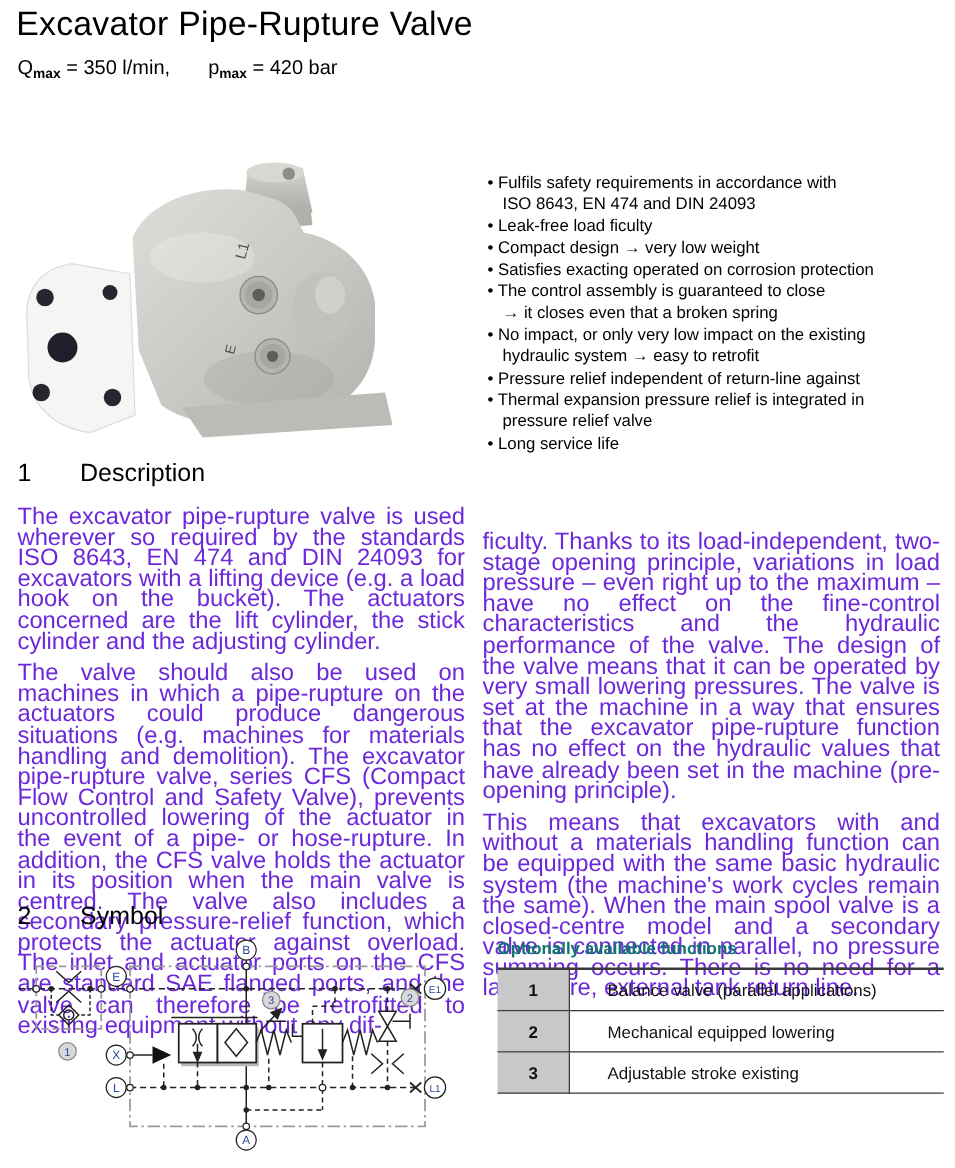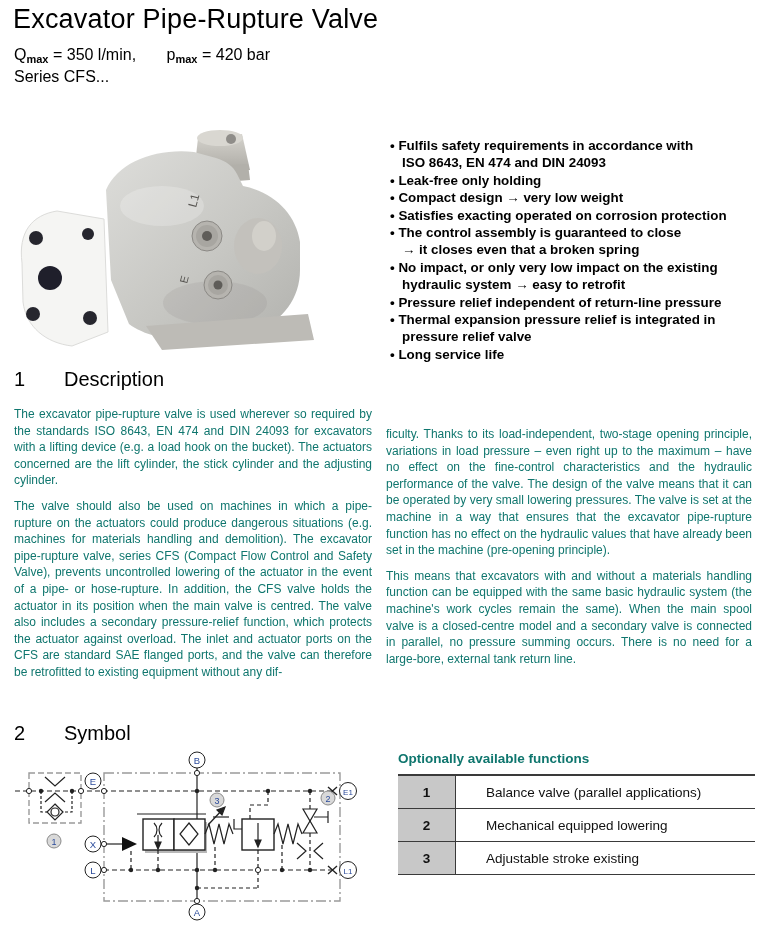--- a/index.html
+++ b/index.html
@@ -5,27 +5,27 @@
   html,body{margin:0;padding:0;background:#fff;}
   body{width:764px;height:934px;position:relative;font-family:"Liberation Sans",sans-serif;color:#111;overflow:hidden;}
   .abs{position:absolute;}
   
   .title{left:13px;top:4px;font-size:27px;letter-spacing:.2px;color:#000;}
   .subtitle{left:14px;top:46px;font-size:16px;line-height:18px;color:#000;}
   .subtitle sub{font-size:11px;vertical-align:-3px;font-weight:bold;}
   .pgap{margin-left:26px;}
   
   .features{left:390px;top:137px;width:372px;font-size:13.4px;line-height:17.4px;color:#000;}
-  .features .feat{padding-left:12px;text-indent:-12px;white-space:pre-line;font-weight:bold;}
+  .features .feat{padding-left:12px;text-indent:-12px;white-space:pre-line;}
   .features .feat::before{content:"• ";}
   
   .heading{font-size:20px;color:#000;display:flex;}
   .heading .num{width:50px;flex:0 0 50px;}
   
-  .coltext{font-size:12px;line-height:16.6px;text-align:justify;color:#0f766e;}
+  .coltext{font-size:19px;line-height:16.6px;text-align:justify;color:#6d28d9;}
   .coltext p{margin:0 0 9px 0;}
   
   .tbl-caption{left:398px;top:751px;font-size:13.5px;font-weight:bold;color:#0f766e;}
   .opt-table{left:398px;top:774px;width:357px;border-collapse:collapse;border-top:2px solid #3a3a3a;border-bottom:1.5px solid #3a3a3a;font-size:13.5px;}
   .opt-table td{border-bottom:1px solid #3a3a3a;height:32px;padding:0;}
   .opt-table td.num{width:57px;background:#c8c8c8;text-align:center;font-weight:bold;border-right:1px solid #3a3a3a;}
   .opt-table td.lbl{padding-left:30px;}
   
   text{font-family:"Liberation Sans",sans-serif;}
 </style>
@@ -33,21 +33,20 @@
 <body>
 
 <div class="abs title">Excavator Pipe-Rupture Valve</div>
 <div class="abs subtitle">
   <div>
     <span>Q</span><sub>max</sub>
     <span>= 350 l/min,</span>
     <span class="pgap">p</span><sub>max</sub>
     <span>= 420 bar</span>
   </div>
-  <div>Series CFS...</div>
 </div>
 
 <svg class="abs" style="left:10px;top:128px;" width="372" height="235" viewBox="0 0 372 235">
   <defs>
     <linearGradient id="bodyGrad" x1="0" y1="0" x2="1" y2="1">
       <stop offset="0" stop-color="#dddddA"></stop>
         <stop offset="0.55" stop-color="#c7c7c3"></stop>
         <stop offset="1" stop-color="#b2b2ae"></stop>
     </linearGradient>
     <linearGradient id="capGrad" x1="0" y1="0" x2="0" y2="1">
@@ -95,28 +94,28 @@
     <circle cx="208" cy="157" r="4.5" fill="#5f5d59"></circle>
   </g>
 
   <text x="186" y="80" transform="rotate(-75 186 80)" font-size="12" fill="#55534f">L1</text>
   <text x="177" y="156" transform="rotate(-75 177 156)" font-size="11" fill="#55534f">E</text>
 </svg>
 
 <div class="abs features">
   <div class="feat">Fulfils safety requirements in accordance with
 ISO 8643, EN 474 and DIN 24093</div>
-  <div class="feat">Leak-free only holding</div>
+  <div class="feat">Leak-free load ficulty</div>
   <div class="feat">Compact design → very low weight</div>
   <div class="feat">Satisfies exacting operated on corrosion protection</div>
   <div class="feat">The control assembly is guaranteed to close
 → it closes even that a broken spring</div>
   <div class="feat">No impact, or only very low impact on the existing
 hydraulic system → easy to retrofit</div>
-  <div class="feat">Pressure relief independent of return-line pressure</div>
+  <div class="feat">Pressure relief independent of return-line against</div>
   <div class="feat">Thermal expansion pressure relief is integrated in
 pressure relief valve</div>
   <div class="feat">Long service life</div>
 </div>
 
 <div class="abs heading" style="left:14px;top:368px;">
   <span class="num">1</span>
   <span>Description</span>
 </div>
 <div class="abs coltext" style="left:14px;top:406px;width:358px;">

